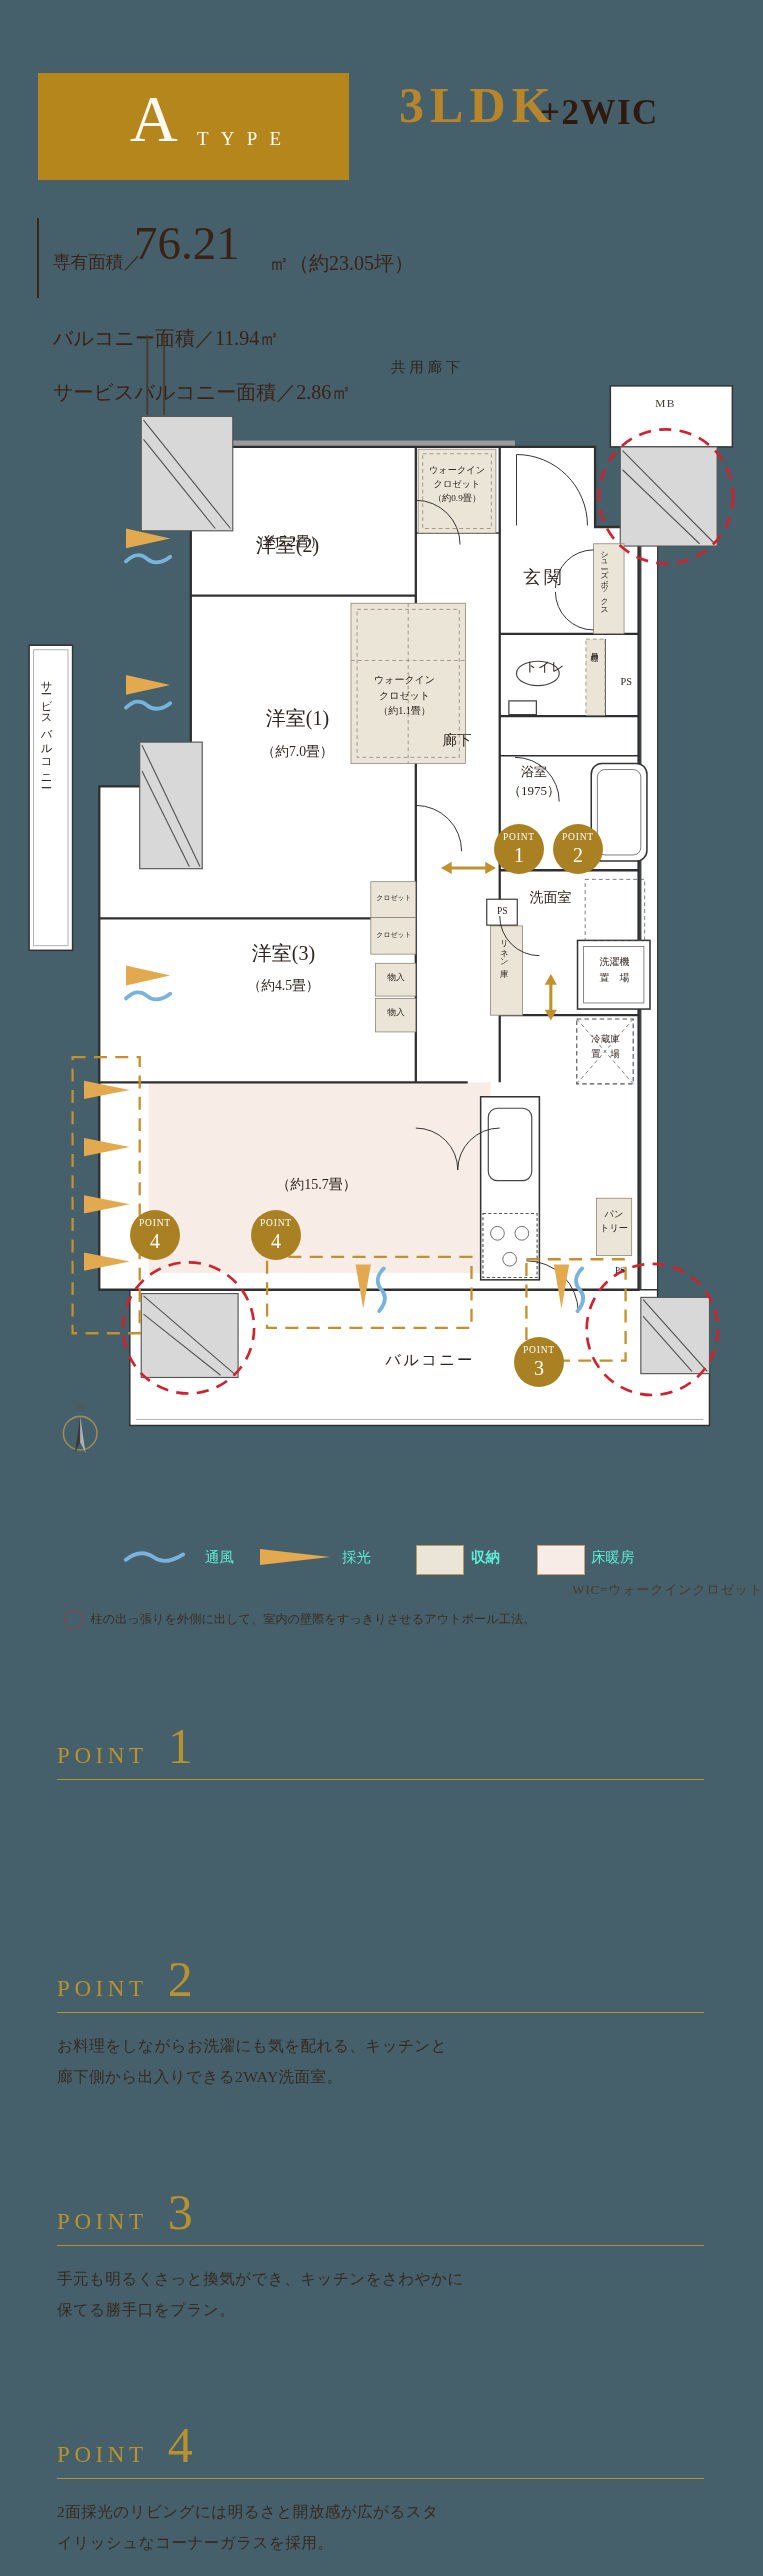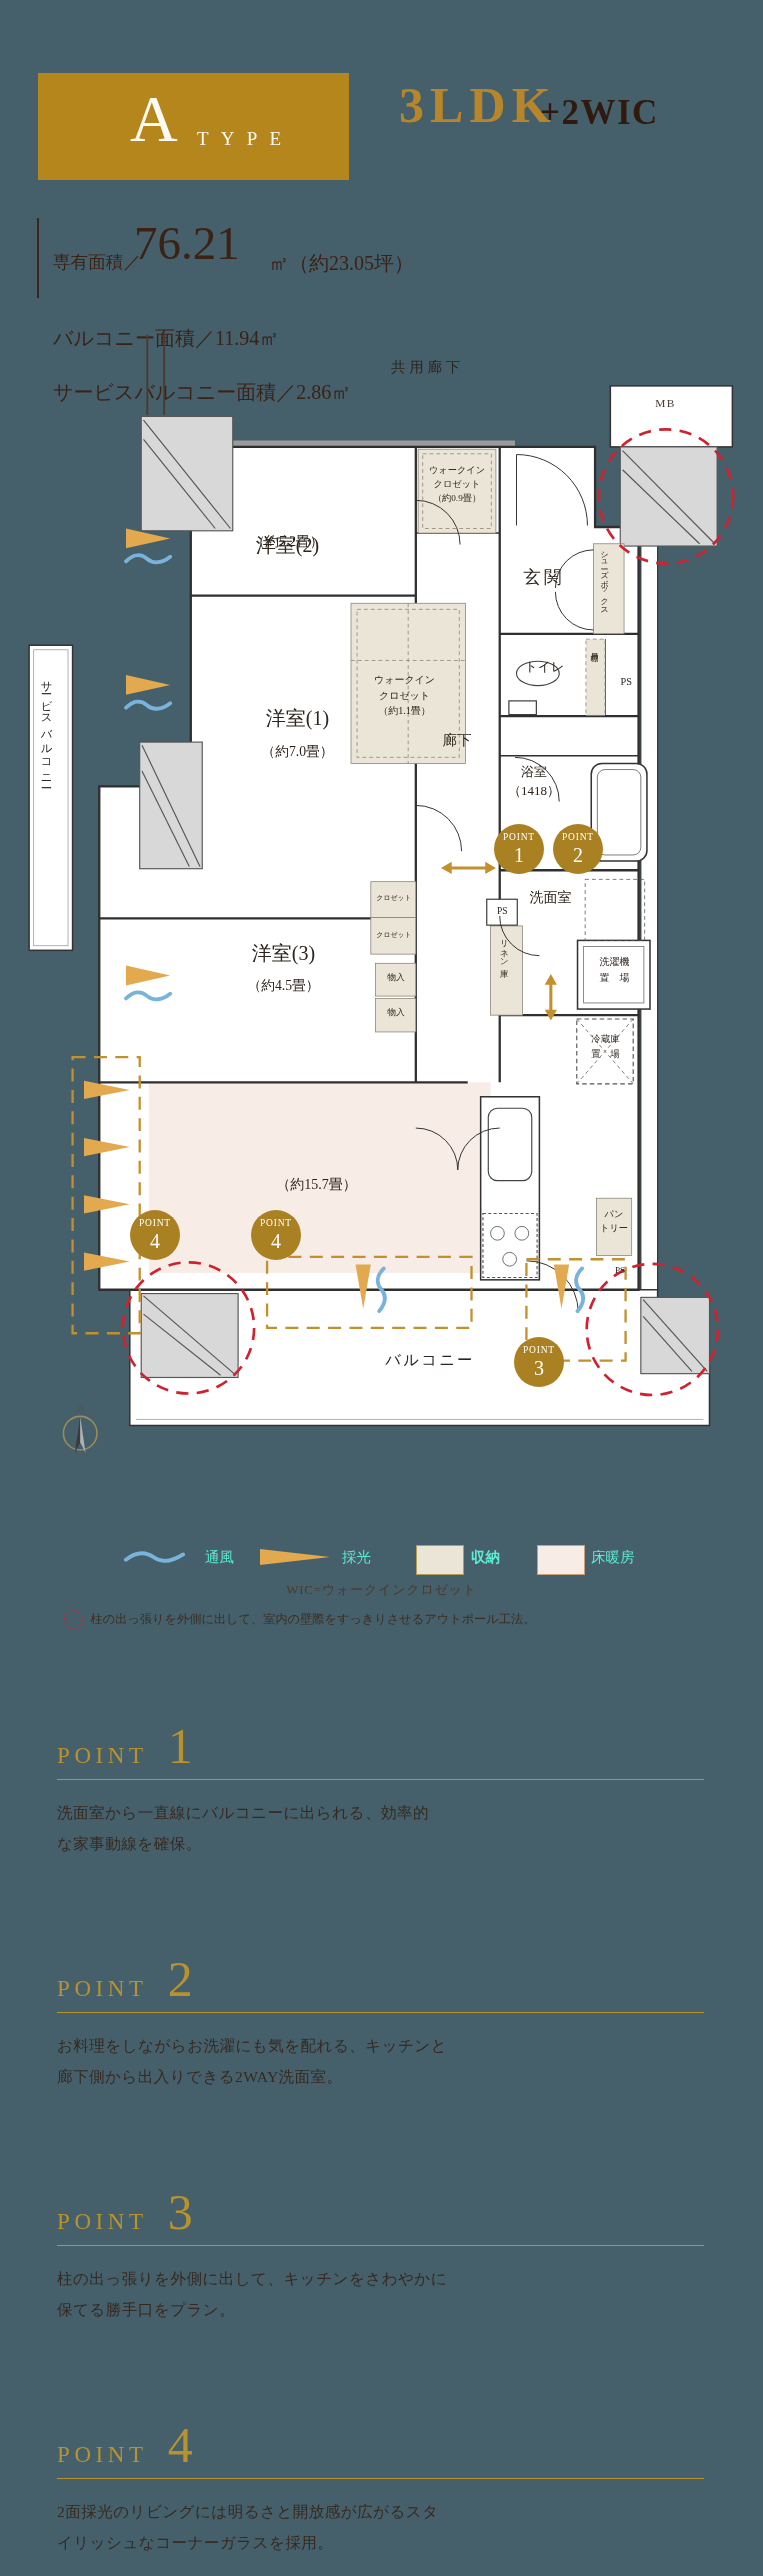--- a/index.html
+++ b/index.html
@@ -241,21 +241,21 @@
   <div class="abs plan-label ctr" style="left:611px; top:675px; width:30.5px; font-size:10.3px;">PS</div>
   <div class="abs plan-label ctr" style="left:425px; top:730px; width:64px; font-size:14.5px;">廊下</div>
 
   <div class="abs plan-label ctr" style="left:225px; top:704px; width:145px; font-size:20px;">洋室(1)</div>
   <div class="abs plan-label ctr" style="left:225px; top:742px; width:145px; font-size:13.7px;">（約7.0畳）</div>
   <div class="abs plan-label ctr pre" style="left:345px; top:672px; width:119px; font-size:10px; line-height:1.55;">ウォークイン
 クロゼット
 （約1.1畳）</div>
 
   <div class="abs plan-label ctr pre" style="left:492px; top:763px; width:84px; font-size:13px;">浴室
-（1418）</div>
+（1975）</div>
   <div class="abs plan-label ctr" style="left:501px; top:888px; width:99px; font-size:14px;">洗面室</div>
   <div class="abs plan-label ctr" style="left:487px; top:905px; width:30.5px; font-size:9.5px;">PS</div>
   <div class="abs plan-label vert" style="left:497px; top:933px; height:80px; font-size:8.4px;">リネン庫</div>
   <div class="abs plan-label ctr pre" style="left:578px; top:954px; width:73px; font-size:10px; line-height:1.6;font-family:Liberation Serif, serif;">洗濯機
 置　場</div>
   <div class="abs plan-label ctr pre" style="left:574px; top:1032px; width:63px; font-size:9.5px; line-height:1.6;">冷蔵庫
 置　場</div>
 
   <div class="abs plan-label ctr" style="left:211px; top:939px; width:145px; font-size:20px;">洋室(3)</div>
   <div class="abs plan-label ctr" style="left:211px; top:976px; width:145px; font-size:13.7px;">（約4.5畳）</div>
@@ -298,54 +298,52 @@
     <path d="M5,14 C20,2 32,4 42,11 C52,18 66,16 80,7" fill="none" stroke="#79b3dc" stroke-width="5" stroke-linecap="round"></path>
   </svg>
   <div class="abs legend-text" style="left:205px; top:1548px;">通風</div>
   <div class="abs tri-right" style="left:260px; top:1549px;"></div>
   <div class="abs legend-text" style="left:342px; top:1548px;">採光</div>
   <div class="abs legend-box" style="left:416px; top:1545px; background:#eae5d6; border:1.1px solid #b39c54;"></div>
   <div class="abs legend-text" style="left:471px; top:1548px;font-weight:bold;">収納</div>
   <div class="abs legend-box" style="left:537px; top:1545px; background:#f7ece6; border:1.1px solid #c9a078;"></div>
   <div class="abs legend-text" style="left:591px; top:1548px;">床暖房</div>
 
-  <div class="abs ctr" style="left:0; top:1581px; width:763px; font-size:13px; letter-spacing:0.8px; color:#4a3a2c;">WIC=ウォークインクロゼット</div>
+  <div class="abs ctr" style="left:0; top:1581px; width:763px; font-size:13px; letter-spacing:0.8px; color:#4a3a2c;text-align:right;">WIC=ウォークインクロゼット</div>
 
   <div class="abs" style="left:64px; top:1610px; display:flex; align-items:center; gap:7.6px;">
     <span class="note-circle"></span>
     <span style="font-size:12.2px; color:#3b2d22;">柱の出っ張りを外側に出して、室内の壁際をすっきりさせるアウトポール工法。</span>
   </div>
 
   <div class="abs psec" style="top:1721px;">
     <div class="hd">
       <span class="w">POINT</span>
       <span class="n">1</span>
     </div>
     <div class="rule"></div>
-    <div class="bd">洗面室から一直線にバルコニーに出られる、効率的
-な家事動線を確保。</div>
   </div>
 
   <div class="abs psec" style="top:1954px;">
     <div class="hd">
       <span class="w">POINT</span>
       <span class="n">2</span>
     </div>
     <div class="rule"></div>
     <div class="bd">お料理をしながらお洗濯にも気を配れる、キッチンと
 廊下側から出入りできる2WAY洗面室。</div>
   </div>
 
   <div class="abs psec" style="top:2187px;">
     <div class="hd">
       <span class="w">POINT</span>
       <span class="n">3</span>
     </div>
     <div class="rule"></div>
-    <div class="bd">柱の出っ張りを外側に出して、キッチンをさわやかに
+    <div class="bd">手元も明るくさっと換気ができ、キッチンをさわやかに
 保てる勝手口をプラン。</div>
   </div>
 
   <div class="abs psec" style="top:2420px;">
     <div class="hd">
       <span class="w">POINT</span>
       <span class="n">4</span>
     </div>
     <div class="rule"></div>
     <div class="bd">2面採光のリビングには明るさと開放感が広がるスタ

